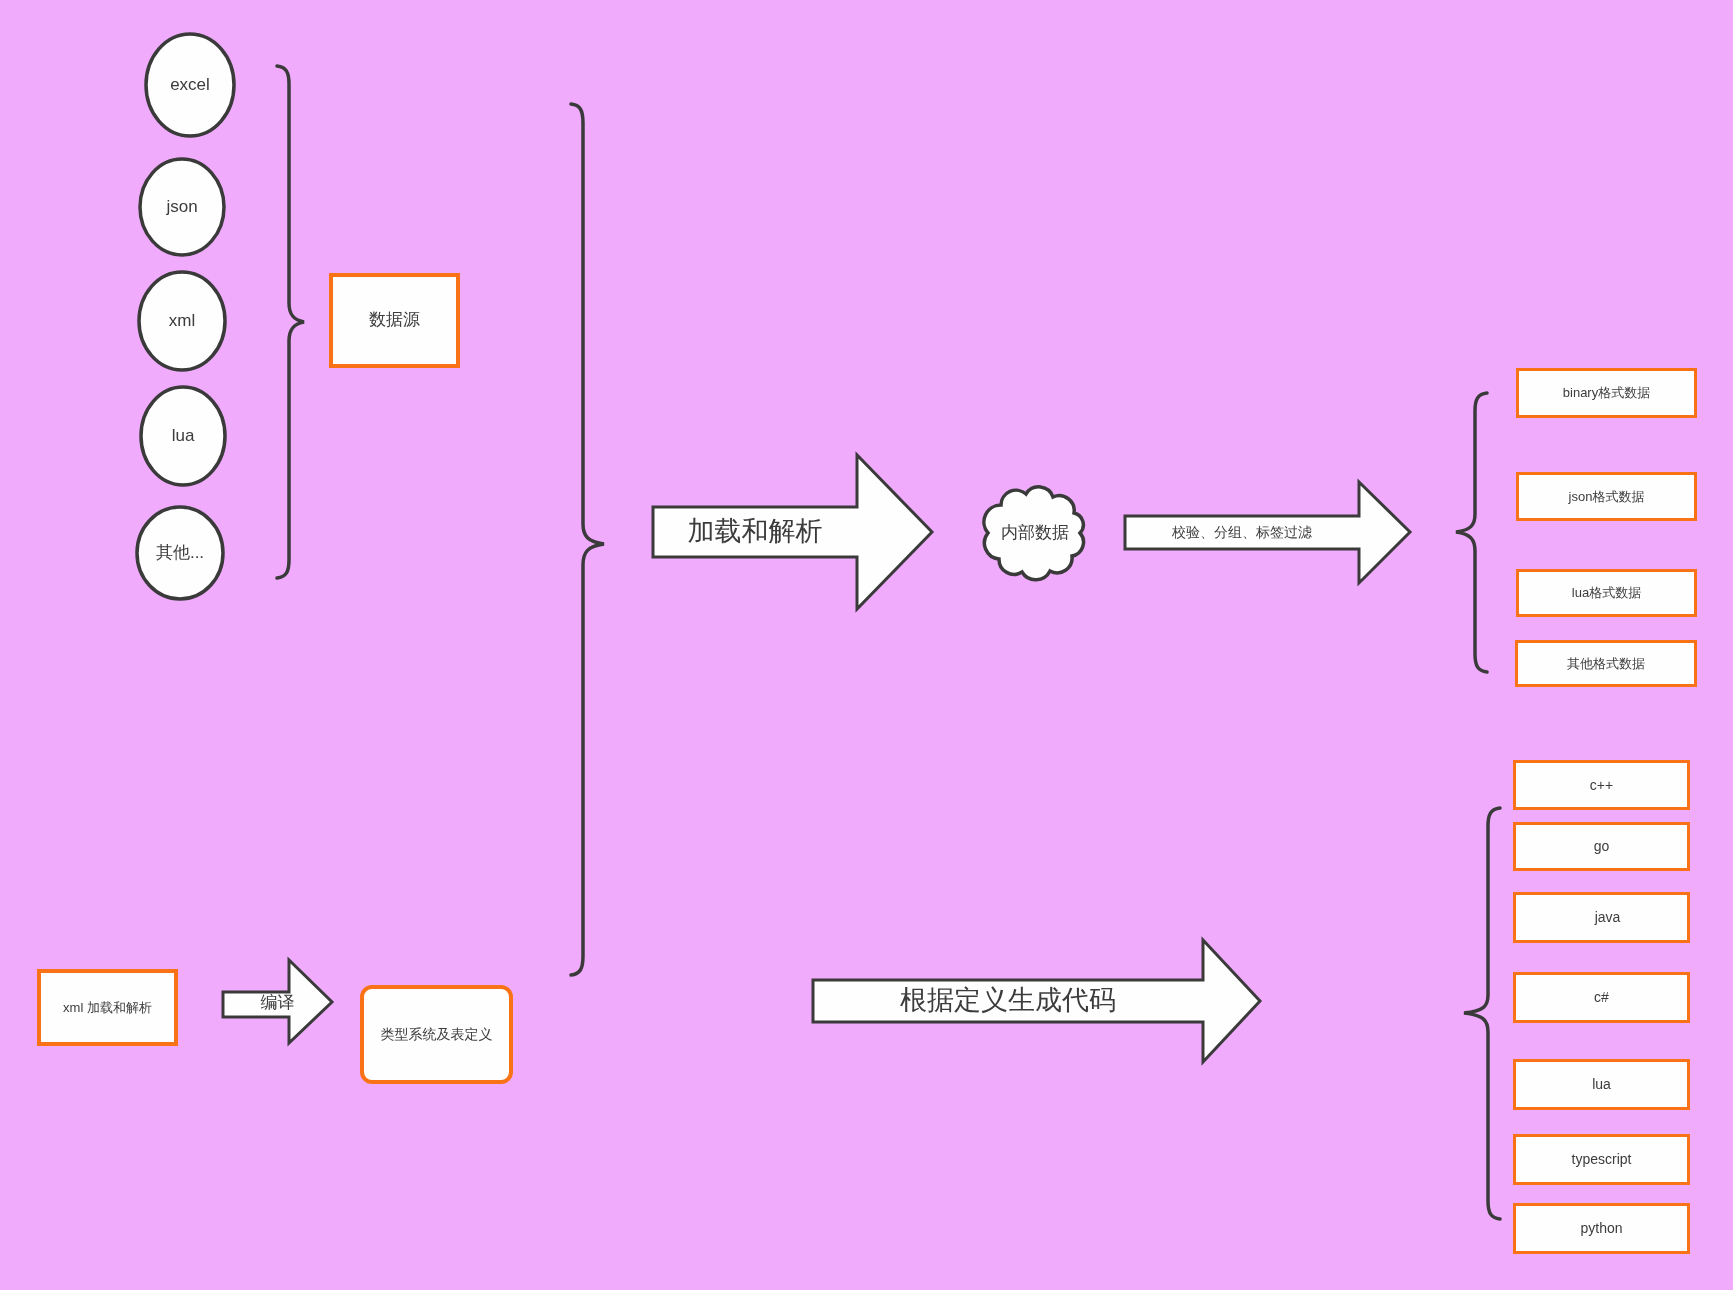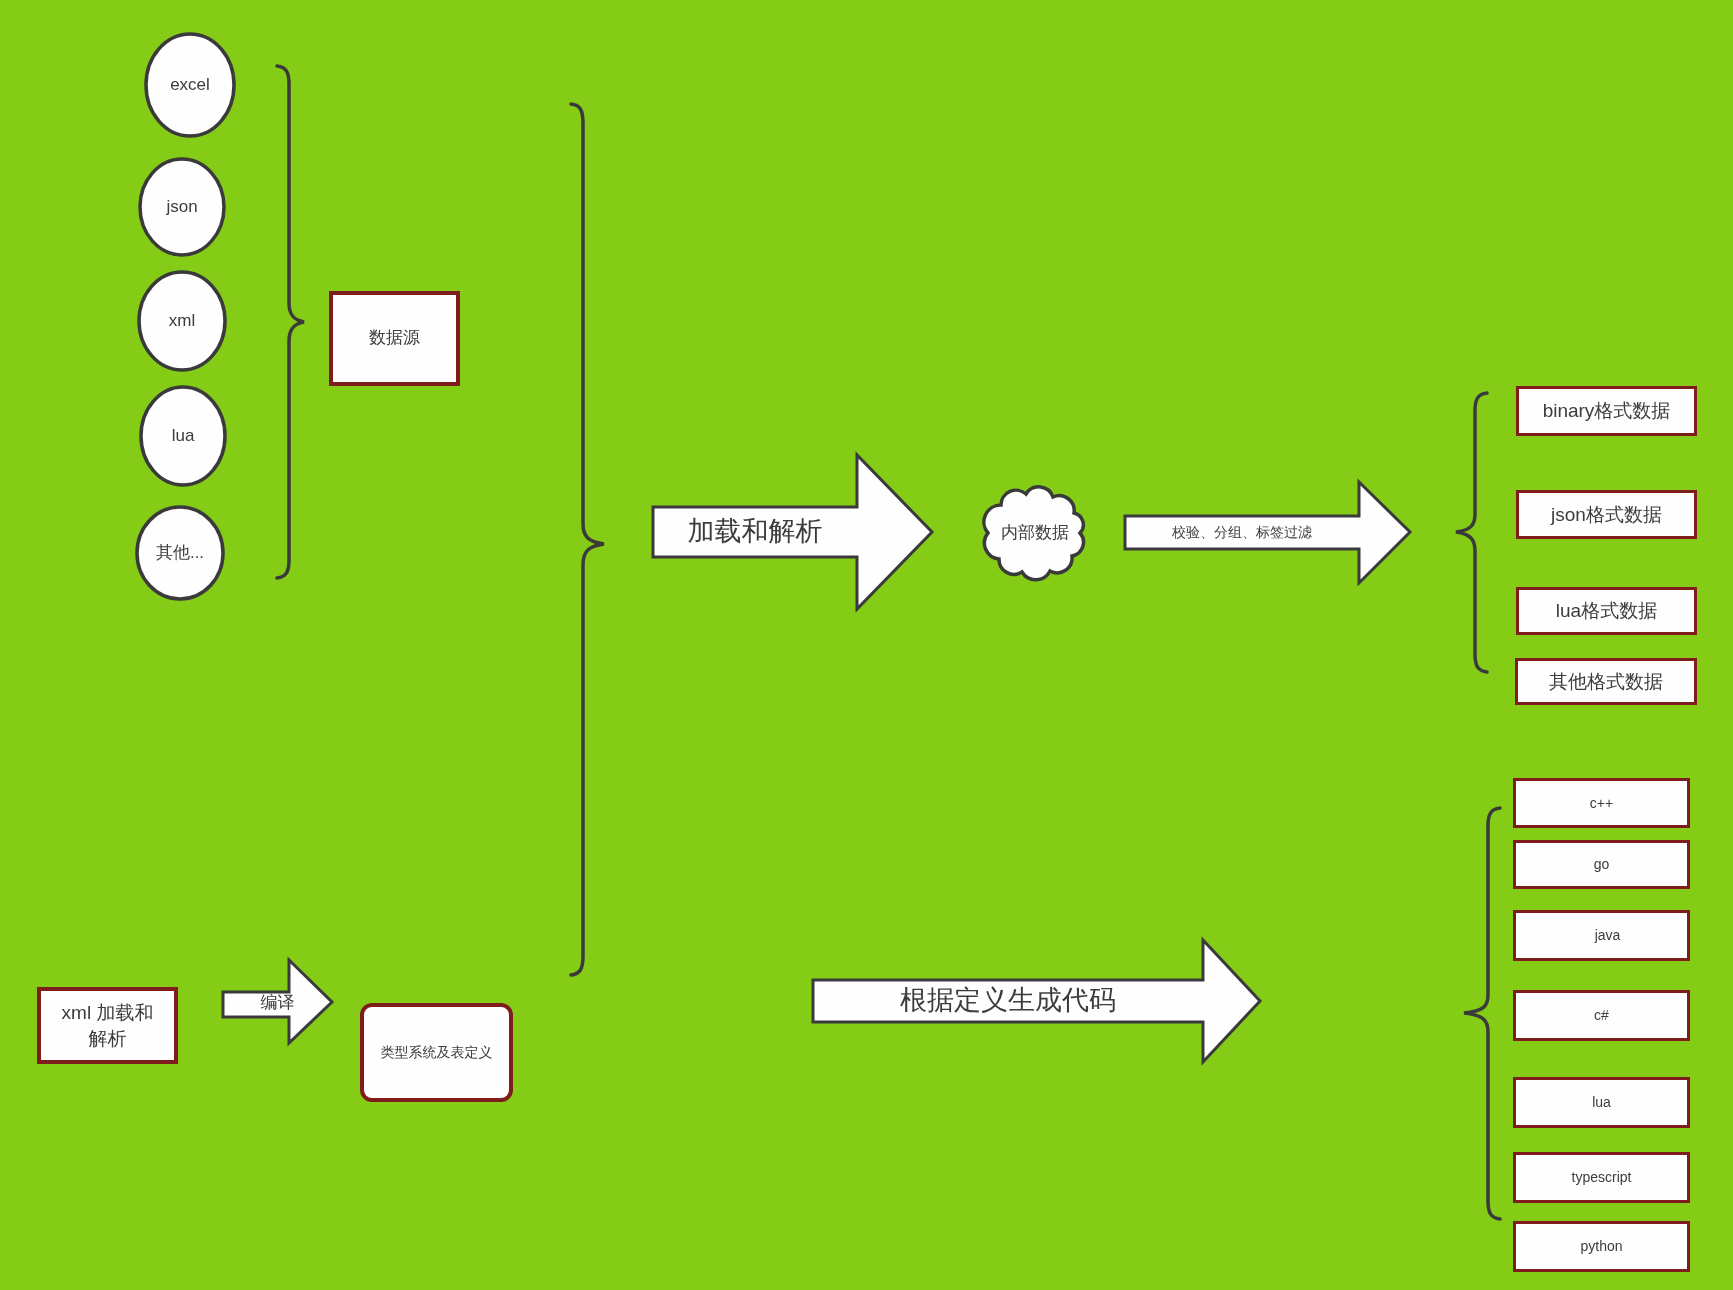--- a/index.html
+++ b/index.html
@@ -1,35 +1,35 @@
 <!DOCTYPE html>
 <html><head>
 <meta charset="utf-8">
 <style>
   html,body{margin:0;padding:0;background:#f7f7f7;}
   .canvas{
-    position:relative;width:1733px;height:1290px;background:#84cc16;
+    position:relative;width:1733px;height:1290px;background:#f0abfc;
     font-family:"Liberation Sans","DejaVu Sans",sans-serif;color:#3c3c3c;
     overflow:hidden;
   }
   svg.layer{position:absolute;left:0;top:0;width:1733px;height:1290px;}
   .shape{fill:#fefefe;stroke:#3a3a3a;}
   .brace{fill:none;stroke:#3a3a3a;stroke-width:3.5;stroke-linecap:round;}
   .lbl{
     position:absolute;display:flex;align-items:center;justify-content:center;
     text-align:center;line-height:1.3;white-space:nowrap;
   }
   .box{
     position:absolute;box-sizing:border-box;background:#fefefe;
-    border:3px solid #7f1d1d;display:flex;align-items:center;justify-content:center;
-    text-align:center;line-height:1.35;margin-top:18px;
+    border:3px solid #f97316;display:flex;align-items:center;justify-content:center;
+    text-align:right;line-height:1.35;
   }
   .box.thick{border-width:4px;}
   .wrap{white-space:normal;}
-  .f17{font-size:17px;} .f18{font-size:14px;} .f19{font-size:19px;} .f20{font-size:27px;}
+  .f17{font-size:17px;} .f18{font-size:14px;} .f19{font-size:13px;} .f20{font-size:27px;}
 </style>
 </head>
 <body>
 
 <div class="canvas">
 
   <svg class="layer">
 
     <ellipse class="shape" cx="190" cy="85" rx="44" ry="51" stroke-width="3.5"></ellipse>
     <ellipse class="shape" cx="182" cy="207" rx="42" ry="48" stroke-width="3.5"></ellipse>

